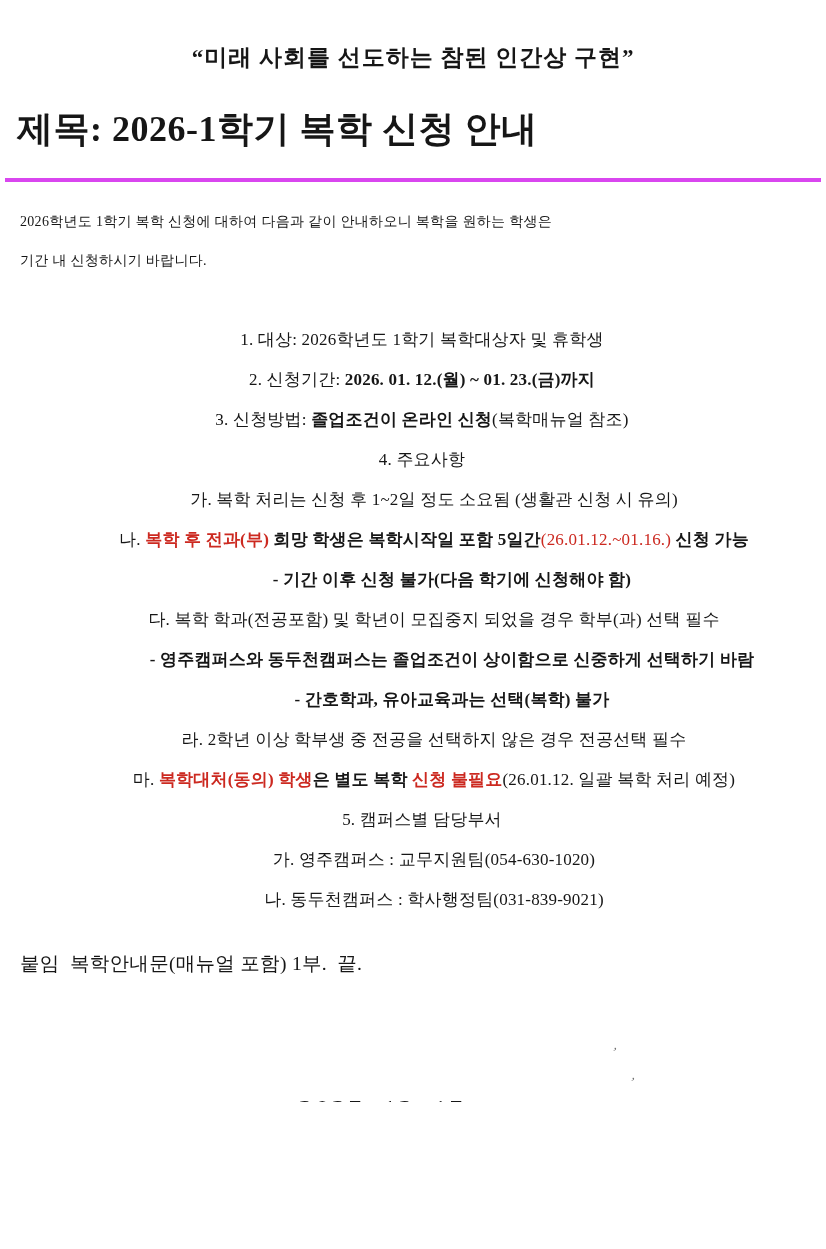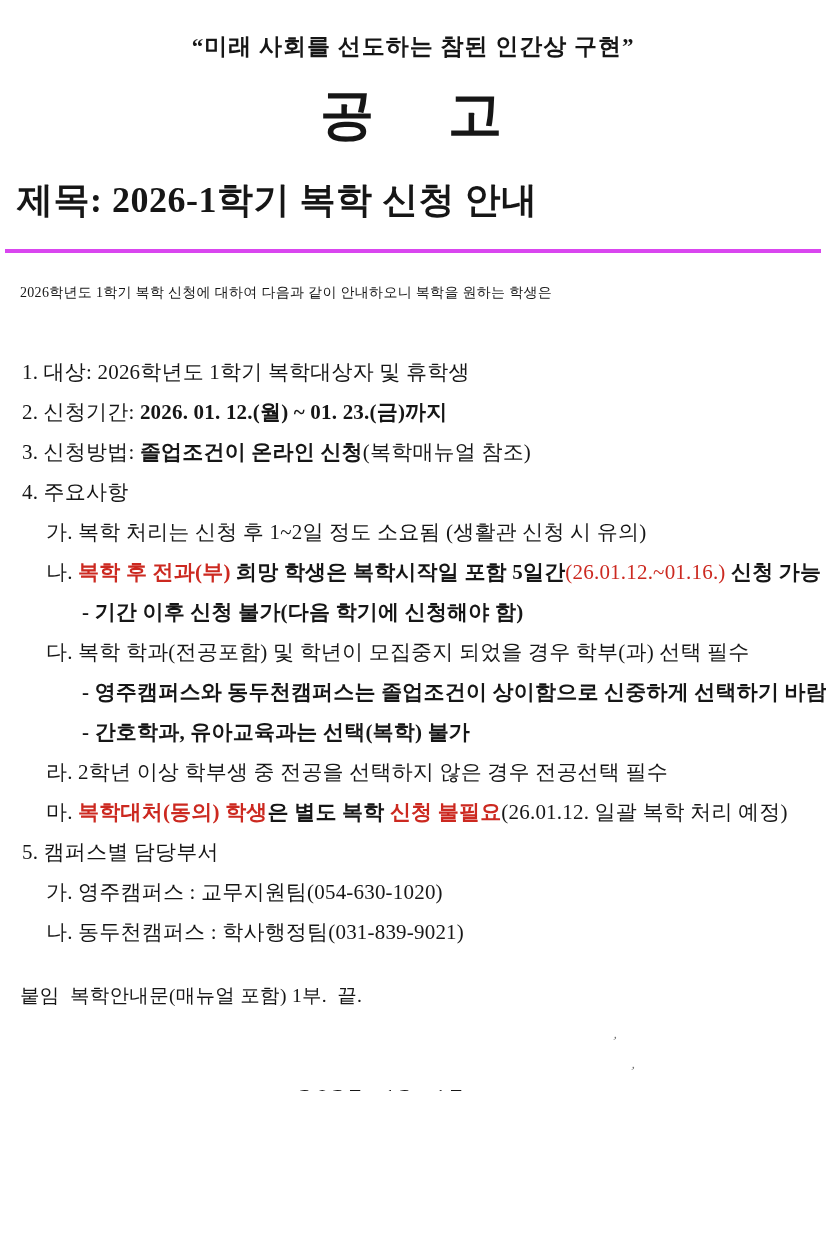--- a/index.html
+++ b/index.html
@@ -8,21 +8,21 @@
     --seal:#b23227;
   }
   html,body{margin:0;padding:0;background:#ffffff;}
   .page{
     position:relative;
     width:826px;height:1090px;
     background:#ffffff;
     color:var(--ink);
     font-family:"Liberation Serif","DejaVu Serif",serif;
     overflow:hidden;
-    margin:1px auto;
+    margin:12px auto;
   }
   .slogan{
     margin:30px 0 0 0;
     text-align:center;
     font-size:23px;
     font-weight:600;
     letter-spacing:1px;
     white-space:pre;
   }
   .gonggo{
@@ -43,21 +43,22 @@
     letter-spacing:0.5px;
     white-space:nowrap;
   }
   .intro{
     margin:20px 18px 0 20px;
     font-size:14px;
   }
   .intro-line{line-height:39px;white-space:nowrap;letter-spacing:0.3px;}
   .list{
     margin:40px 4px 0 22px;
-    font-size:21px;
+    font-size:17px;
+    text-align:center;
   }
   .line{line-height:40px;white-space:nowrap;letter-spacing:0.2px;}
   .ind-1{padding-left:0;}
   .ind-2{padding-left:24px;}
   .ind-3{padding-left:60px;}
   .seg{color:inherit;}
   .seg.bold{font-weight:700;}
   .seg.red{color:var(--red);}
   .attachment{
     margin:30px 18px 0 20px;
@@ -122,26 +123,26 @@
   .seal-row:nth-child(2){letter-spacing:6px;}
   .seal-row:nth-child(3){letter-spacing:3px;}
 </style>
 </head>
 <body>
 
 <div class="page">
 
   <div class="slogan">“미래 사회를 선도하는 참된 인간상 구현”</div>
 
-  <div class="gonggo">공    고</div>
 
   <div class="doc-title">제목: 2026-1학기 복학 신청 안내</div>
 
   <div class="intro">
       <div class="intro-line">2026학년도 1학기 복학 신청에 대하여 다음과 같이 안내하오니 복학을 원하는 학생은</div>
+      <div class="intro-line">기간 내 신청하시기 바랍니다.</div>
     </div>
 
   <div class="list">
       <div class="line ind-1"><span class="seg">1. 대상: 2026학년도 1학기 복학대상자 및 휴학생</span></div>
       <div class="line ind-1"><span class="seg">2. 신청기간: </span><span class="seg bold">2026. 01. 12.(월) ~ 01. 23.(금)까지</span></div>
       <div class="line ind-1"><span class="seg">3. 신청방법: </span><span class="seg bold">졸업조건이 온라인 신청</span><span class="seg">(복학매뉴얼 참조)</span></div>
       <div class="line ind-1"><span class="seg">4. 주요사항</span></div>
       <div class="line ind-2"><span class="seg">가. 복학 처리는 신청 후 1~2일 정도 소요됨 (생활관 신청 시 유의)</span></div>
       <div class="line ind-2"><span class="seg">나. </span><span class="seg bold red">복학 후 전과(부)</span><span class="seg bold"> 희망 학생은 복학시작일 포함 5일간</span><span class="seg red">(26.01.12.~01.16.)</span><span class="seg bold"> 신청 가능</span></div>
       <div class="line ind-3"><span class="seg bold">- 기간 이후 신청 불가(다음 학기에 신청해야 함)</span></div>

